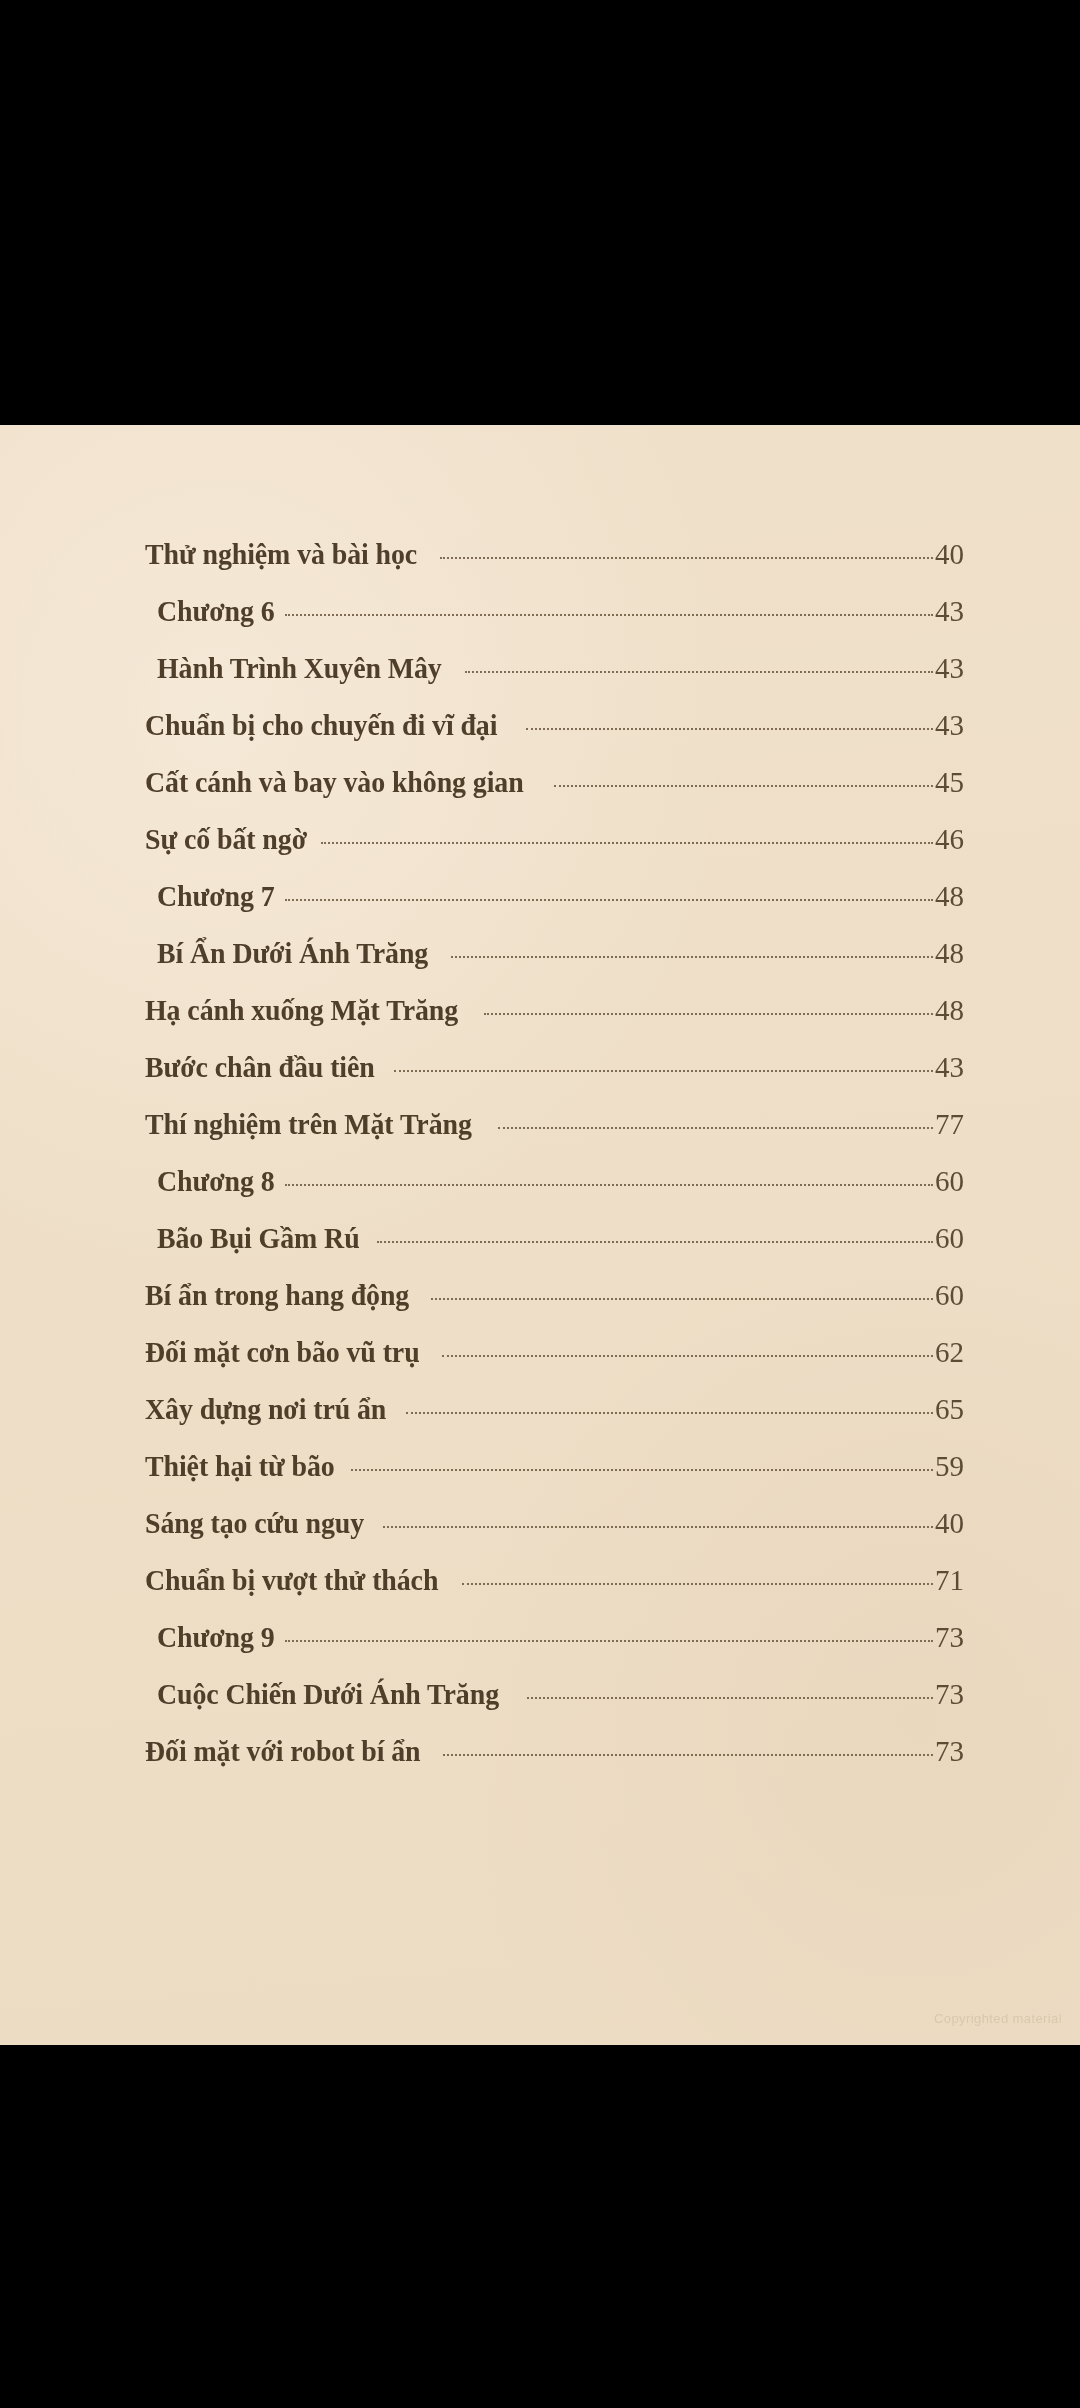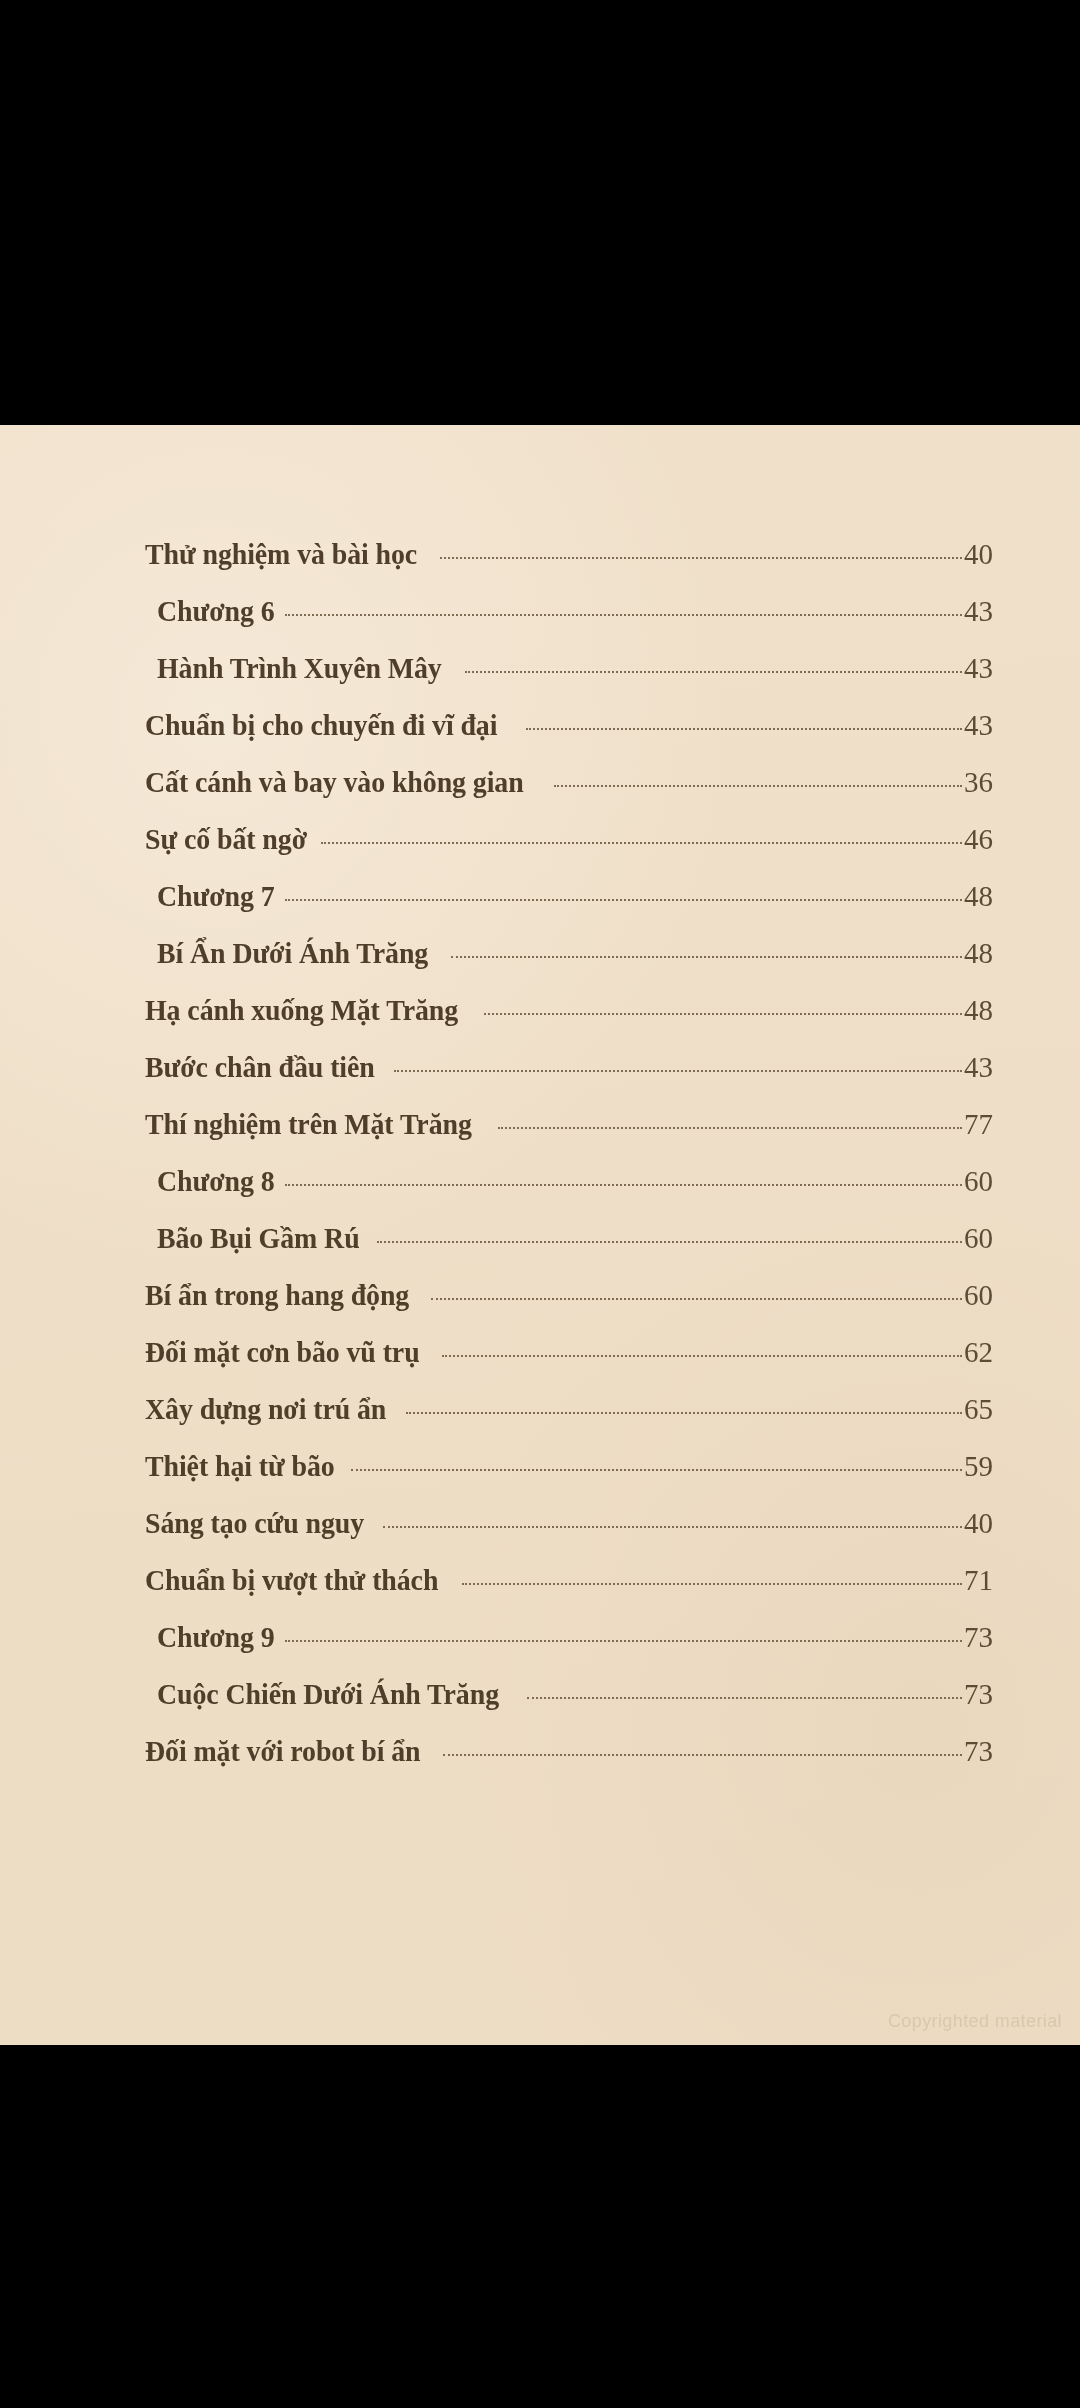--- a/index.html
+++ b/index.html
@@ -62,21 +62,21 @@
     width: 1080px;
     padding-top: 112px;
     box-sizing: border-box;
   }
 
   .toc-row {
     position: relative;
     display: flex;
     align-items: baseline;
     height: 57px;
-    padding-right: 72px;
+    padding-right: 101px;
     box-sizing: border-box;
     white-space: nowrap;
   }
 
   .toc-row .title {
     flex: 0 0 auto;
     font-size: 30px;
     font-weight: bold;
     color: #4e3e2a;
     letter-spacing: -0.1px;
@@ -116,21 +116,21 @@
   
   .toc-row.level-section { padding-left: 145px; }
   .toc-row.level-chapter { padding-left: 157px; }
 
   
   #watermark {
     position: absolute;
     right: 18px;
     top: 1586px;
     font-family: "Liberation Sans", "DejaVu Sans", sans-serif;
-    font-size: 18px;
+    font-size: 13px;
     letter-spacing: 0.4px;
     color: #d8c7ab;
     opacity: 0.95;
     user-select: none;
     white-space: nowrap;
   }
 </style>
 </head>
 <body>
 
@@ -157,21 +157,21 @@
           <span class="pageno">43</span>
         </div>
         <div class="toc-row level-section">
           <span class="title">Chuẩn bị cho chuyến đi vĩ đại</span>
           <span class="leader"></span>
           <span class="pageno">43</span>
         </div>
         <div class="toc-row level-section">
           <span class="title">Cất cánh và bay vào không gian</span>
           <span class="leader"></span>
-          <span class="pageno">36</span>
+          <span class="pageno">45</span>
         </div>
         <div class="toc-row level-section">
           <span class="title">Sự cố bất ngờ</span>
           <span class="leader"></span>
           <span class="pageno">46</span>
         </div>
         <div class="toc-row level-chapter">
           <span class="title">Chương 7</span>
           <span class="leader"></span>
           <span class="pageno">48</span>

